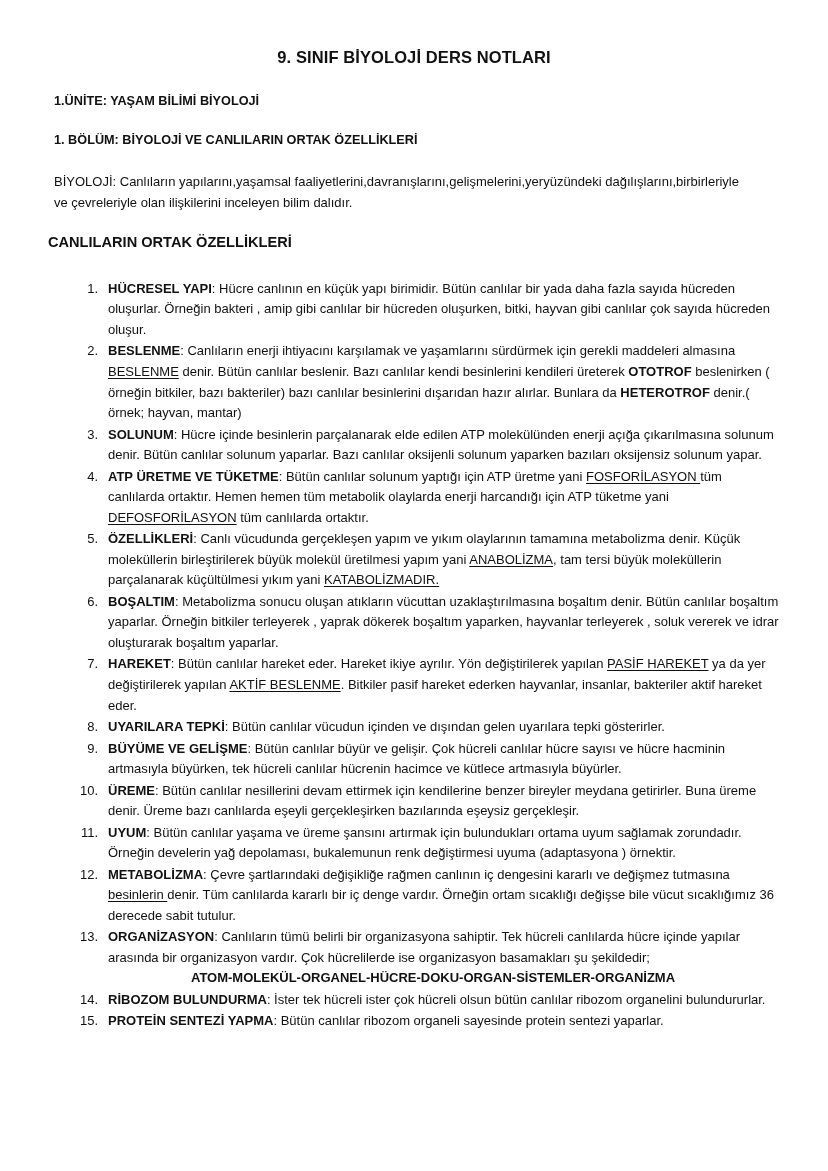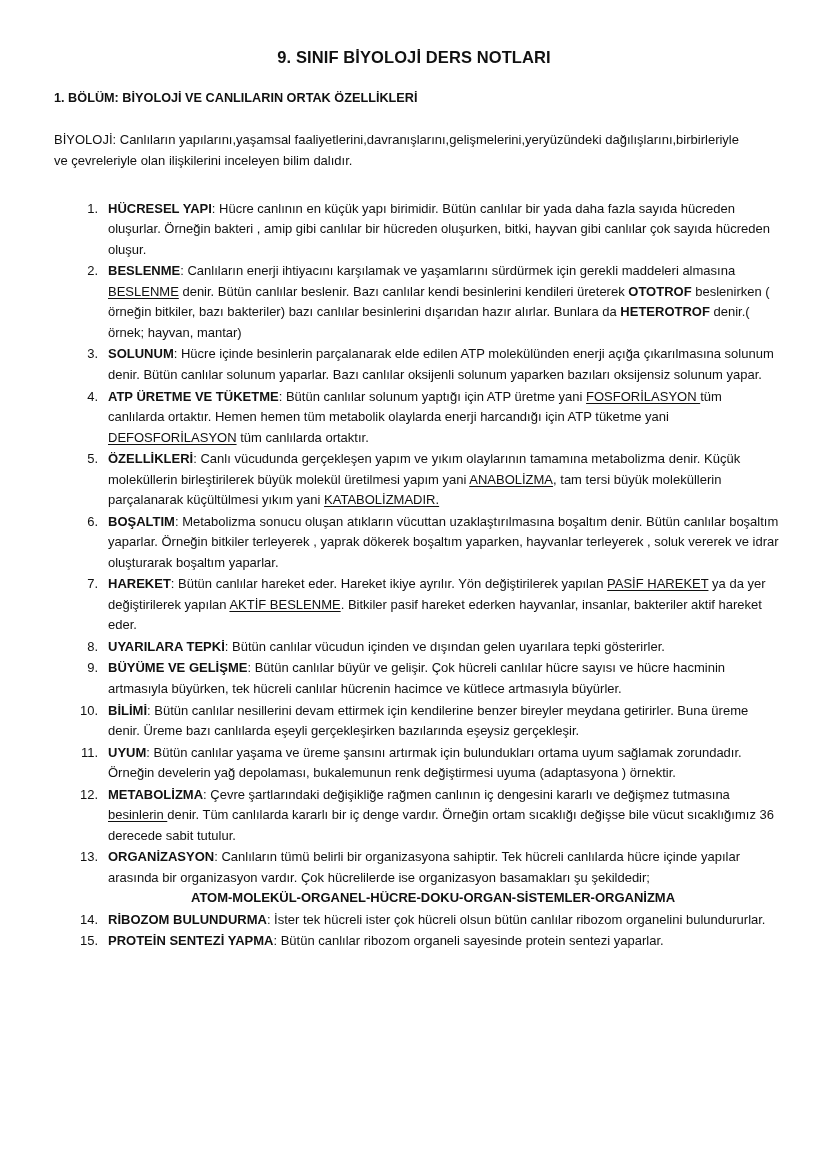--- a/index.html
+++ b/index.html
@@ -104,39 +104,41 @@
     padding-right: 22px;
   }
 </style>
 </head>
 <body>
 
 <div class="page">
 
   <h1 class="doc-title">9. SINIF BİYOLOJİ DERS NOTLARI</h1>
 
+  <div class="unit-heading">1.ÜNİTE: YAŞAM BİLİMİ BİYOLOJİ</div>
 
   <div class="section-heading">1. BÖLÜM: BİYOLOJİ VE CANLILARIN ORTAK ÖZELLİKLERİ</div>
 
   <p class="definition">
     <b>BİYOLOJİ:</b><span> Canlıların yapılarını,yaşamsal faaliyetlerini,davranışlarını,gelişmelerini,yeryüzündeki dağılışlarını,birbirleriyle ve çevreleriyle olan ilişkilerini inceleyen bilim dalıdır.</span>
   </p>
 
+  <h2 class="common-heading">CANLILARIN ORTAK ÖZELLİKLERİ</h2>
 
   <ol class="features" id="features-list">
       <li><span class="term">HÜCRESEL YAPI</span><span>: </span><span>Hücre canlının en küçük yapı birimidir. Bütün canlılar bir yada daha fazla sayıda hücreden oluşurlar. Örneğin bakteri , amip gibi canlılar bir hücreden oluşurken, bitki, hayvan gibi canlılar çok sayıda hücreden oluşur.</span></li>
       <li><span class="term">BESLENME</span><span>: </span><span>Canlıların enerji  ihtiyacını karşılamak ve yaşamlarını sürdürmek için gerekli maddeleri almasına <u>BESLENME</u> denir. Bütün canlılar beslenir. Bazı canlılar kendi besinlerini kendileri üreterek <b>OTOTROF</b> beslenirken ( örneğin bitkiler, bazı bakteriler) bazı canlılar besinlerini dışarıdan hazır alırlar. Bunlara da <b>HETEROTROF</b> denir.( örnek; hayvan, mantar)</span></li>
       <li><span class="term">SOLUNUM</span><span>: </span><span>Hücre içinde besinlerin parçalanarak elde edilen ATP molekülünden enerji açığa çıkarılmasına solunum denir. Bütün canlılar solunum yaparlar. Bazı canlılar oksijenli solunum yaparken bazıları oksijensiz solunum yapar.</span></li>
       <li><span class="term">ATP ÜRETME VE TÜKETME</span><span>: </span><span>Bütün canlılar solunum yaptığı için ATP üretme yani <u>FOSFORİLASYON </u>tüm canlılarda ortaktır. Hemen hemen tüm metabolik olaylarda enerji harcandığı için ATP tüketme yani <u>DEFOSFORİLASYON</u> tüm canlılarda ortaktır.</span></li>
       <li><span class="term">ÖZELLİKLERİ</span><span>: </span><span>Canlı vücudunda gerçekleşen  yapım ve yıkım olaylarının tamamına metabolizma denir. Küçük moleküllerin birleştirilerek büyük molekül üretilmesi yapım yani <u>ANABOLİZMA</u>, tam tersi büyük moleküllerin parçalanarak küçültülmesi yıkım yani <u>KATABOLİZMADIR.</u></span></li>
       <li><span class="term">BOŞALTIM</span><span>: </span><span>Metabolizma sonucu oluşan atıkların vücuttan uzaklaştırılmasına boşaltım denir. Bütün canlılar boşaltım yaparlar. Örneğin bitkiler terleyerek , yaprak dökerek boşaltım yaparken, hayvanlar terleyerek , soluk vererek ve idrar oluşturarak boşaltım yaparlar.</span></li>
       <li><span class="term">HAREKET</span><span>: </span><span>Bütün canlılar hareket eder. Hareket ikiye ayrılır. Yön değiştirilerek yapılan <u>PASİF HAREKET</u> ya da yer değiştirilerek yapılan <u>AKTİF BESLENME</u>. Bitkiler pasif hareket ederken hayvanlar, insanlar, bakteriler aktif hareket eder.</span></li>
       <li><span class="term">UYARILARA TEPKİ</span><span>:  </span><span>Bütün canlılar vücudun içinden ve dışından gelen uyarılara tepki gösterirler.</span></li>
       <li><span class="term">BÜYÜME VE GELİŞME</span><span>: </span><span>Bütün canlılar büyür ve gelişir. Çok hücreli canlılar hücre sayısı ve hücre hacminin artmasıyla büyürken, tek hücreli canlılar hücrenin hacimce ve kütlece artmasıyla büyürler.</span></li>
-      <li><span class="term">BİLİMİ</span><span>: </span><span>Bütün canlılar nesillerini devam ettirmek için kendilerine benzer bireyler meydana getirirler. Buna üreme denir. Üreme bazı canlılarda eşeyli gerçekleşirken bazılarında eşeysiz gerçekleşir.</span></li>
+      <li><span class="term">ÜREME</span><span>: </span><span>Bütün canlılar nesillerini devam ettirmek için kendilerine benzer bireyler meydana getirirler. Buna üreme denir. Üreme bazı canlılarda eşeyli gerçekleşirken bazılarında eşeysiz gerçekleşir.</span></li>
       <li><span class="term">UYUM</span><span>: </span><span>Bütün canlılar yaşama ve üreme şansını artırmak için bulundukları ortama uyum sağlamak zorundadır. Örneğin develerin yağ depolaması, bukalemunun renk değiştirmesi uyuma (adaptasyona ) örnektir.</span></li>
       <li><span class="term">METABOLİZMA</span><span>: </span><span>Çevre şartlarındaki değişikliğe rağmen canlının iç dengesini kararlı ve değişmez tutmasına <u>besinlerin </u>denir. Tüm canlılarda kararlı bir iç denge vardır. Örneğin ortam sıcaklığı değişse bile vücut sıcaklığımız 36 derecede sabit tutulur.</span></li>
       <li><span class="term">ORGANİZASYON</span><span>: </span><span>Canlıların tümü belirli bir organizasyona sahiptir. Tek hücreli canlılarda hücre içinde yapılar arasında bir organizasyon vardır. Çok hücrelilerde ise organizasyon basamakları şu şekildedir;</span><span class="centered-chain">ATOM-MOLEKÜL-ORGANEL-HÜCRE-DOKU-ORGAN-SİSTEMLER-ORGANİZMA</span></li>
       <li><span class="term">RİBOZOM BULUNDURMA</span><span>: </span><span>İster tek hücreli ister çok hücreli olsun bütün canlılar ribozom  organelini bulundururlar.</span></li>
       <li><span class="term">PROTEİN SENTEZİ YAPMA</span><span>:  </span><span>Bütün canlılar ribozom organeli sayesinde protein sentezi yaparlar.</span></li>
     </ol>
 
 </div>
 
 </body></html>

